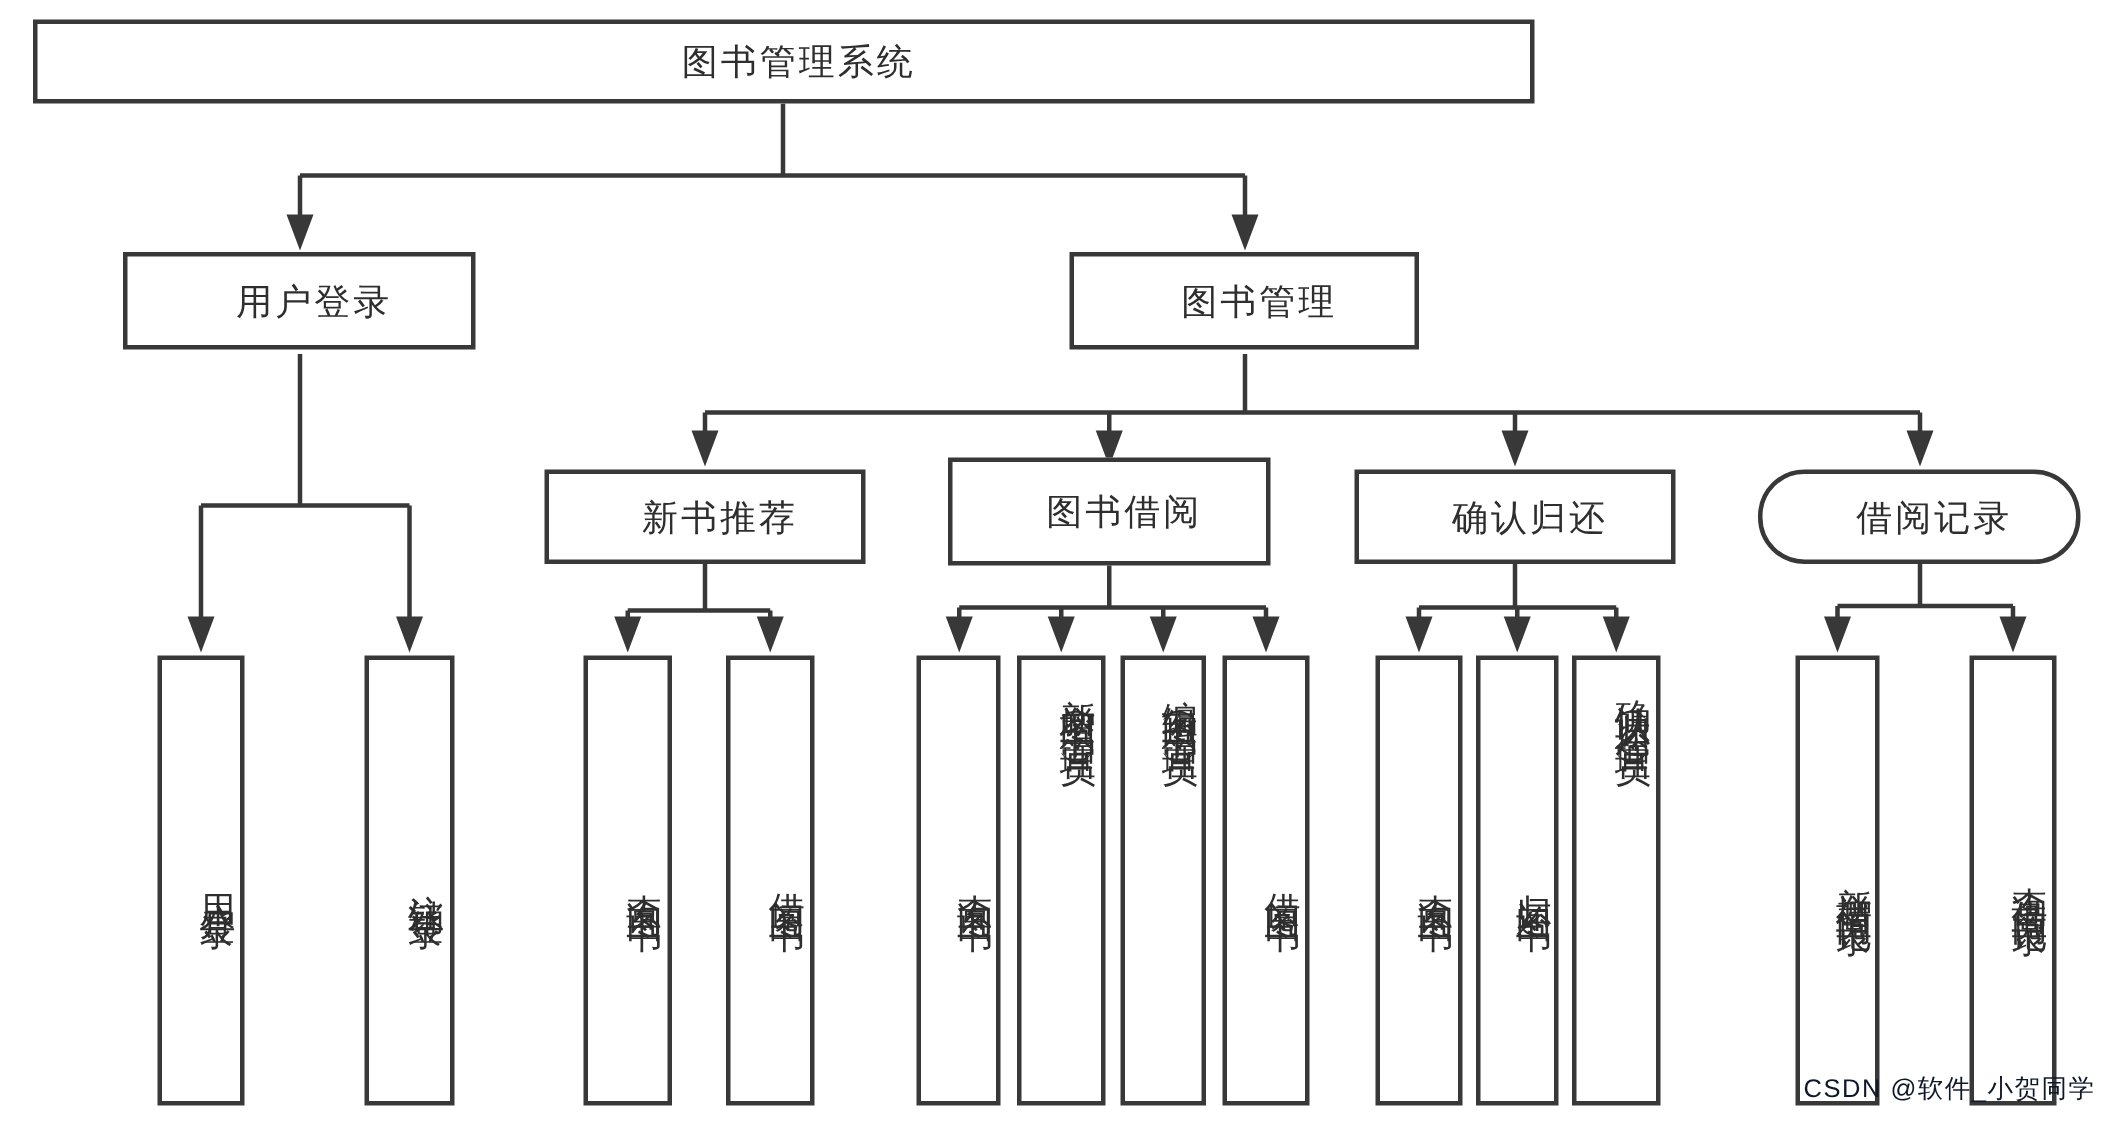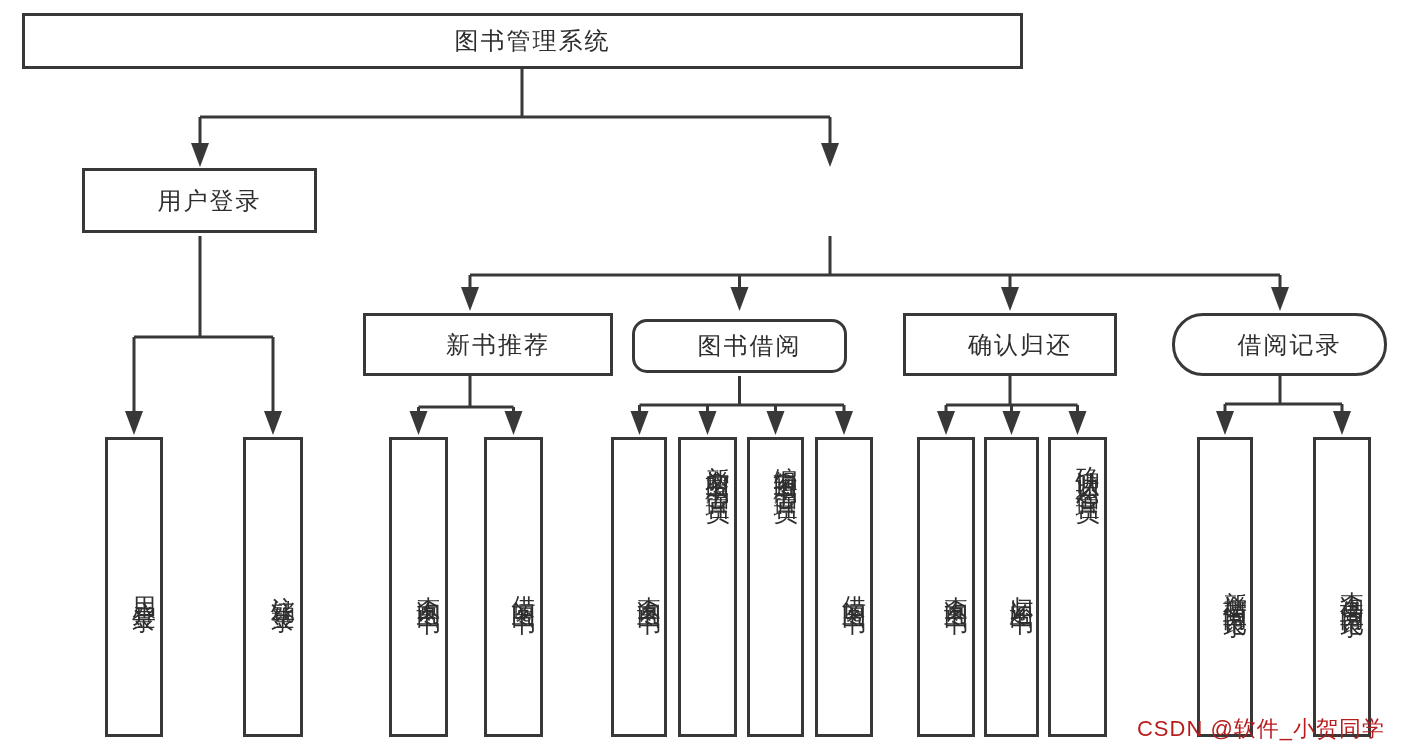--- a/index.html
+++ b/index.html
@@ -51,24 +51,24 @@
   .vbox.top {
     align-items: flex-start;
     padding-top: 7px;
   }
   .vbox.top .vtext {
     letter-spacing: 5px;
   }
   #watermark {
     position: absolute;
     top: 714px;
-    right: 20px;
-    font-size: 22px;
+    right: 8px;
+    font-size: 17px;
     letter-spacing: 1px;
-    color: #b91c1c;
+    color: #0f172a;
     white-space: nowrap;
   }
 </style>
 </head>
 <body>
 
 <div id="stage">
 
   <svg id="connectors" viewBox="0 0 1405 747" xmlns="http://www.w3.org/2000/svg">
     <path fill="none" stroke="#383838" stroke-width="3" d="
@@ -97,23 +97,24 @@
       M937 411 L955 411 L946 435 Z
       M1002.5 411 L1020.5 411 L1011.5 435 Z
       M1068.5 411 L1086.5 411 L1077.5 435 Z
       M1216 411 L1234 411 L1225 435 Z
       M1333 411 L1351 411 L1342 435 Z"></path>
   </svg>
 
   <div class="node hbox" style="left:22px; top:13px; width:1001px; height:56px;">图书管理系统</div>
 
   <div class="node hbox" style="left:82px; top:168px; width:235px; height:65px;">用户登录</div>
+  <div class="node hbox" style="left:713px; top:168px; width:233px; height:65px;">图书管理</div>
 
-  <div class="node hbox" style="left:363px; top:313px; width:250px; height:63px;">新书推荐</div>
-  <div class="node hbox" style="left:632px; top:319px; width:215px; height:54px;border-radius:15px;">图书借阅</div>
+  <div class="node hbox" style="left:363px; top:313px; width:214px; height:63px;">新书推荐</div>
+  <div class="node hbox" style="left:632px; top:305px; width:215px; height:72px;">图书借阅</div>
   <div class="node hbox" style="left:903px; top:313px; width:214px; height:63px;">确认归还</div>
   <div class="node hbox" style="left:1172px; top:313px; width:215px; height:63px;border-radius:31px;">借阅记录</div>
 
   <div class="node vbox" style="left:105px; top:437px; width:58px; height:300px;">
     <span class="vtext">用户登录</span>
   </div>
   <div class="node vbox" style="left:243px; top:437px; width:60px; height:300px;">
     <span class="vtext">注销登录</span>
   </div>
 

